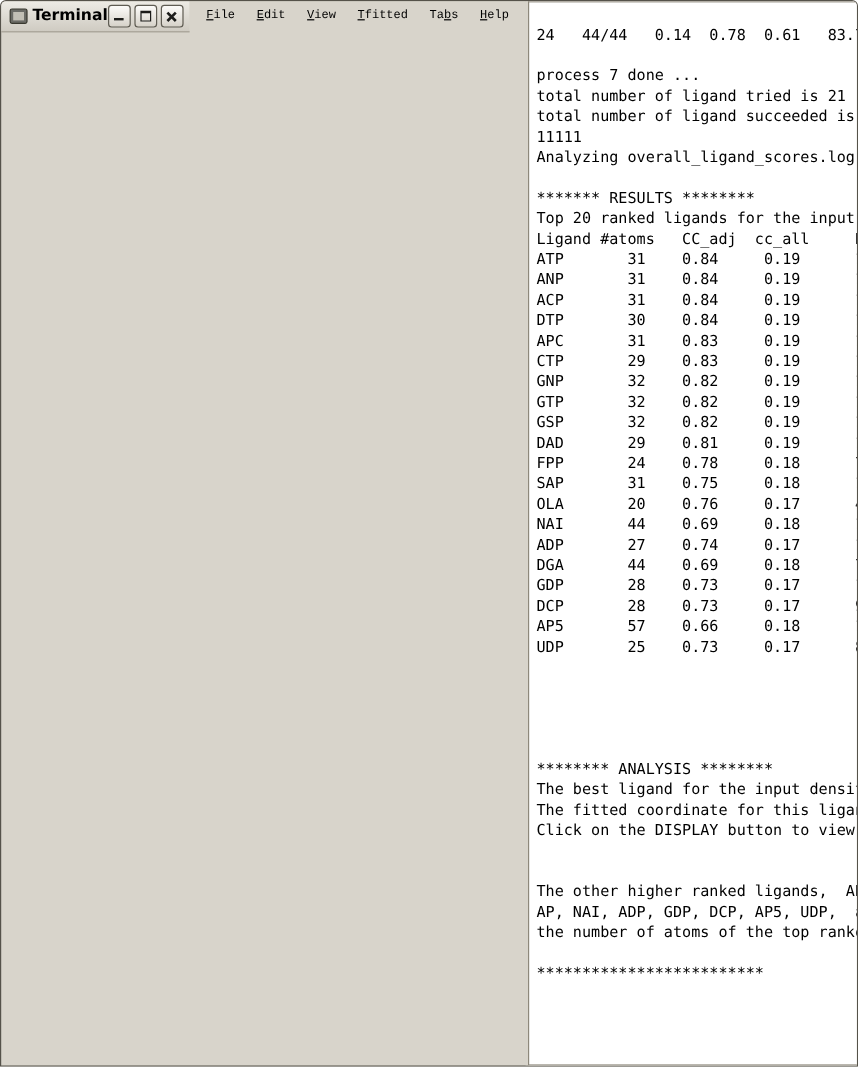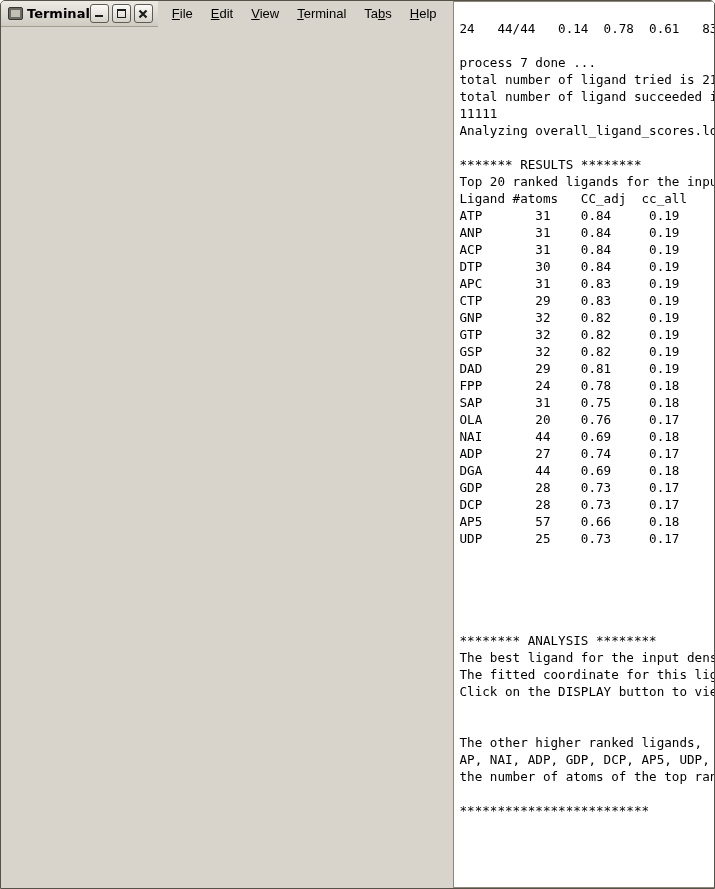--- a/index.html
+++ b/index.html
@@ -52,22 +52,22 @@
   .glyph-max { width:9px; height:9px; border:1px solid #1c1c1a; border-top-width:2px; }
 
   
   .menubar {
     height:24px; flex:0 0 24px;
     background:#d8d4cb;
     display:flex; align-items:center;
     padding:0 6px; gap:2px;
   }
   .menu-item {
-    font-size:13px; color:#000;
-    font-family:Liberation Sans, sans-serif;
+    font-size:10px; color:#000;
+    font-family:Liberation Mono, monospace;
     padding:2px 8px;
   }
   .menu-item .u { text-decoration:underline; }
 
   
   .body {
     flex:1 1 auto; min-height:0;
     display:flex;
     background:#d8d4cb;
     padding:0 2px;
@@ -150,21 +150,21 @@
           <path d="M1.5 1.5 L8.5 8.5 M8.5 1.5 L1.5 8.5" stroke="#1c1c1a" stroke-width="2.2"></path>
         </svg>
       </button>
     </div>
   </div>
 
   <div class="menubar">
     <div class="menu-item"><span></span><span class="u">F</span><span>ile</span></div>
     <div class="menu-item"><span></span><span class="u">E</span><span>dit</span></div>
     <div class="menu-item"><span></span><span class="u">V</span><span>iew</span></div>
-    <div class="menu-item"><span></span><span class="u">T</span><span>erminal</span></div>
+    <div class="menu-item"><span></span><span class="u">T</span><span>fitted</span></div>
     <div class="menu-item"><span>Ta</span><span class="u">b</span><span>s</span></div>
     <div class="menu-item"><span></span><span class="u">H</span><span>elp</span></div>
   </div>
 
   <div class="body">
     <pre class="term">24   44/44   0.14  0.78  0.61   83.70  FLC 8.66586
 
 process 7 done ...
 total number of ligand tried is 21
 total number of ligand succeeded is 21

